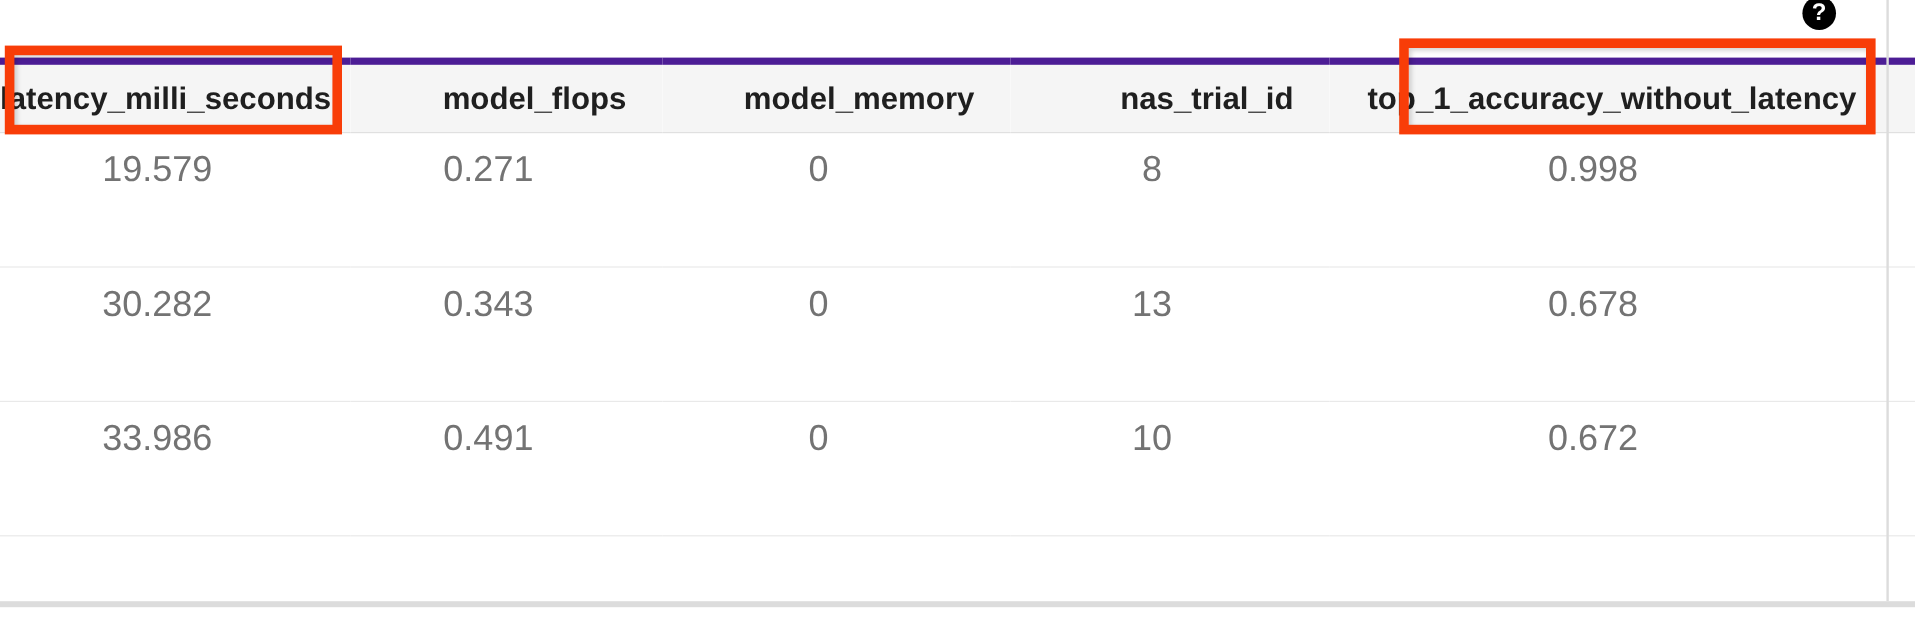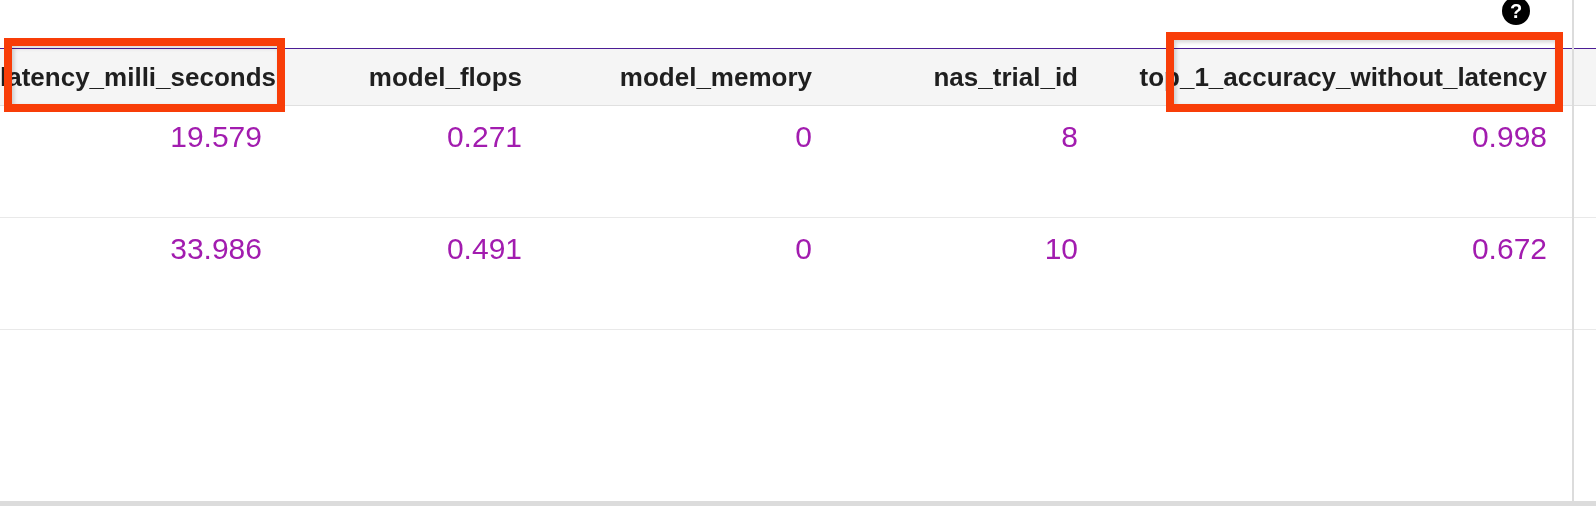--- a/index.html
+++ b/index.html
@@ -22,38 +22,38 @@
   table.metrics {
     position: absolute;
     top: 48px;
     left: 0;
     width: 1596px;
     border-collapse: collapse;
     table-layout: fixed;
   }
   table.metrics th {
     background: #f5f5f5;
-    border-top: 1px solid #4c1d95;
+    border-top: 6px solid #4c1d95;
     border-bottom: 1px solid #e0e0e0;
     height: 56px;
     font-size: 26px;
     font-weight: bold;
     color: #1f1f1f;
     text-align: right;
     padding: 0 30px 0 0;
     vertical-align: middle;
     white-space: nowrap;
     overflow: hidden;
   }
   table.metrics td {
     height: 97px;
     border-bottom: 1px solid #e9e9e9;
     font-size: 30px;
-    color: #a21caf;
-    text-align: right;
+    color: #737373;
+    text-align: center;
     padding: 14px 30px 0 0;
     vertical-align: top;
     white-space: nowrap;
   }
   table.metrics th.col-top1, table.metrics td.col-top1 { padding-right: 26px; }
   table.metrics th.phantom, table.metrics td.phantom { padding: 0; }
 
   
   .v-divider {
     position: absolute;
@@ -131,20 +131,28 @@
     <tbody>
       <tr>
         <td>19.579</td>
         <td>0.271</td>
         <td>0</td>
         <td>8</td>
         <td class="col-top1">0.998</td>
         <td class="phantom"></td>
       </tr>
       <tr>
+        <td>30.282</td>
+        <td>0.343</td>
+        <td>0</td>
+        <td>13</td>
+        <td class="col-top1">0.678</td>
+        <td class="phantom"></td>
+      </tr>
+      <tr>
         <td>33.986</td>
         <td>0.491</td>
         <td>0</td>
         <td>10</td>
         <td class="col-top1">0.672</td>
         <td class="phantom"></td>
       </tr>
     </tbody>
   </table>
 

